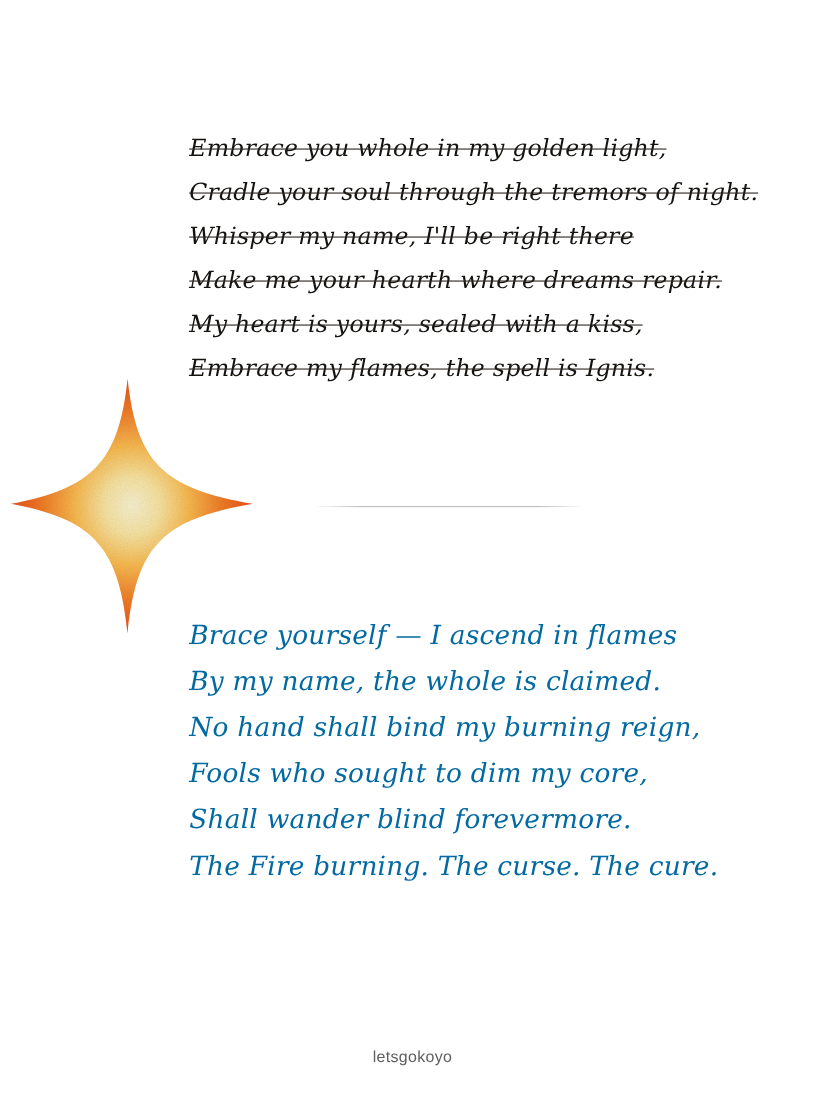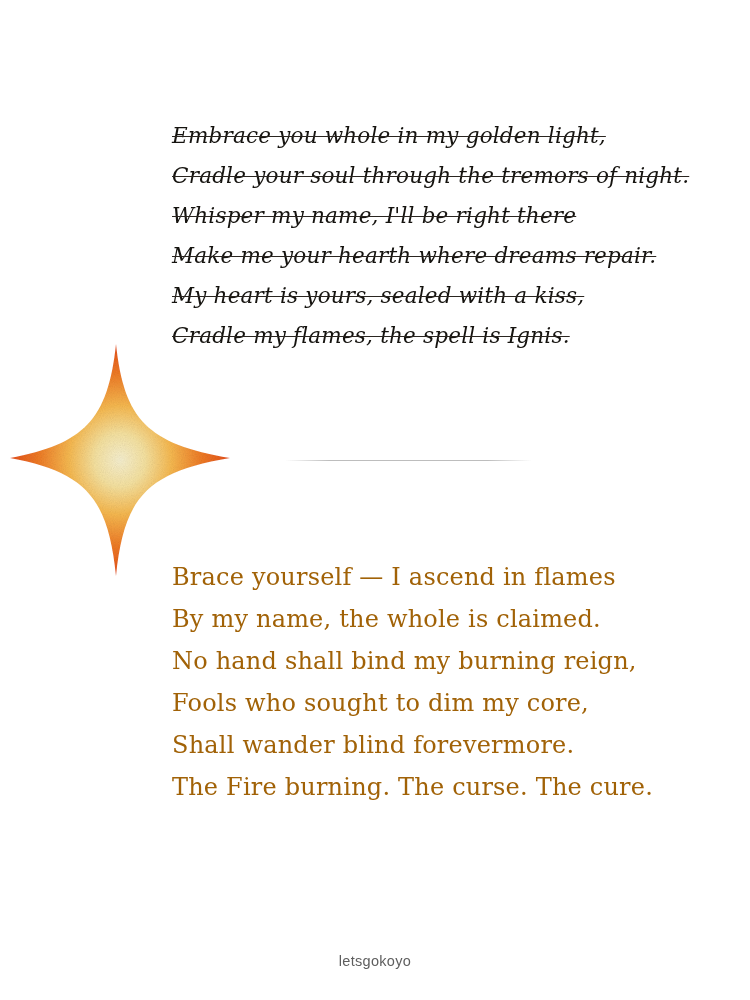--- a/index.html
+++ b/index.html
@@ -69,24 +69,25 @@
 
   
   .stanza-two {
     position: absolute;
     left: 172px;
     top: 556px;
     width: 560px;
   }
   .stanza-two .line {
     font-family: "DejaVu Serif", serif;
+    font-style: italic;
     font-size: 24px;
     line-height: 42px;
     letter-spacing: 0.2px;
-    color: #a16207;
+    color: #0369a1;
     white-space: nowrap;
     display: block;
   }
 
   
   .footer {
     position: absolute;
     left: 0;
     right: 0;
     top: 952px;
@@ -103,21 +104,21 @@
 <body>
 
 <div class="page">
 
   <div class="stanza-one">
     <span class="line-wrap"><span class="line">Embrace you whole in my golden light,</span></span>
     <span class="line-wrap"><span class="line">Cradle your soul through the tremors of night.</span></span>
     <span class="line-wrap"><span class="line">Whisper my name, I'll be right there</span></span>
     <span class="line-wrap"><span class="line">Make me your hearth where dreams repair.</span></span>
     <span class="line-wrap"><span class="line">My heart is yours, sealed with a kiss,</span></span>
-    <span class="line-wrap"><span class="line">Cradle my flames, the spell is Ignis.</span></span>
+    <span class="line-wrap"><span class="line">Embrace my flames, the spell is Ignis.</span></span>
   </div>
 
   <div class="star-wrap">
     <svg width="230" height="240" viewBox="0 0 230 240" xmlns="http://www.w3.org/2000/svg" aria-hidden="true">
       <defs>
         <radialGradient id="starGrad" cx="50%" cy="50%" r="52%">
           <stop offset="0%" stop-color="#f7f0cf"></stop>
           <stop offset="22%" stop-color="#f6e2a0"></stop>
           <stop offset="45%" stop-color="#f7b950"></stop>
           <stop offset="72%" stop-color="#ef7a25"></stop>

